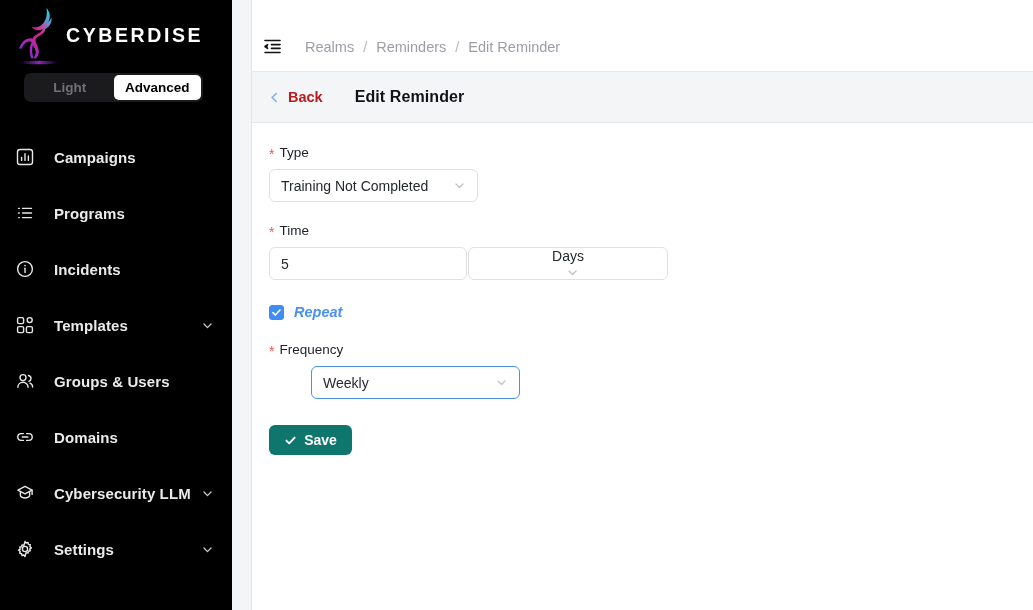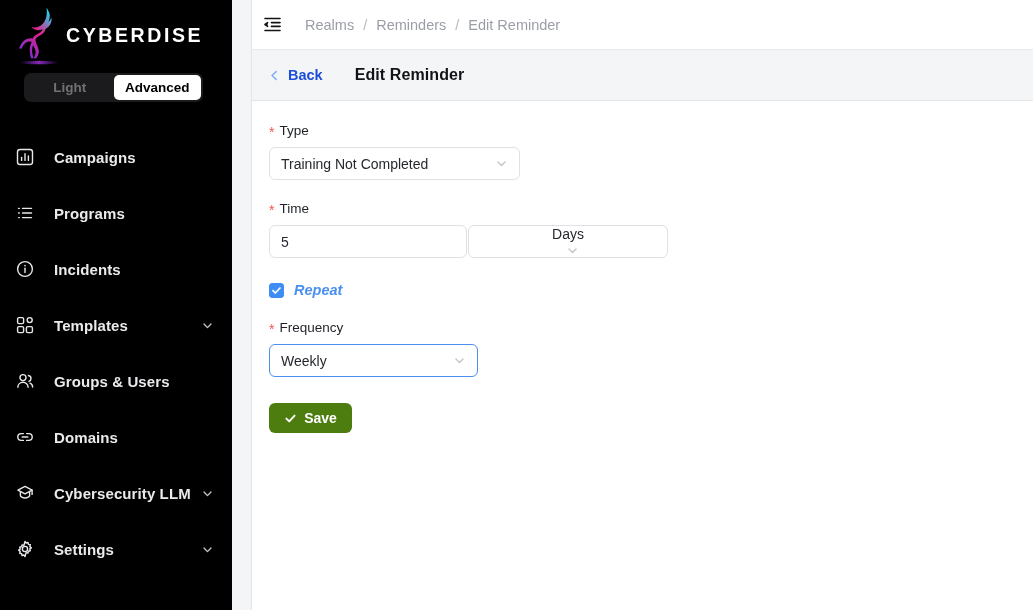--- a/index.html
+++ b/index.html
@@ -142,20 +142,21 @@
     min-width: 0;
   }
 
   .topbar {
     height: 49px;
     flex: 0 0 49px;
     background: #ffffff;
     display: flex;
     align-items: center;
     padding-left: 6px;
+    margin-top: 22px;
   }
 
   .collapse-btn {
     width: 28px;
     height: 28px;
     display: flex;
     align-items: center;
     justify-content: center;
     color: #111317;
     cursor: pointer;
@@ -185,21 +186,21 @@
     border-top: 1px solid #e6e8ec;
     border-bottom: 1px solid #e3e5ea;
     display: flex;
     align-items: center;
     padding-left: 16px;
   }
 
   .back-link {
     display: flex;
     align-items: center;
-    color: #1d4ed8;
+    color: #b91c1c;
     font-size: 14.5px;
     font-weight: 600;
     cursor: pointer;
     margin-right: 32px;
   }
   .back-chevron {
     display: flex;
     align-items: center;
     margin-right: 7px;
     color: #7fb0f5;
@@ -266,21 +267,21 @@
   }
 
   .control .caret {
     margin-left: 8px;
     color: #c3c6cd;
     display: flex;
     align-items: center;
     flex: 0 0 auto;
   }
 
-  .sel-type { width: 251px; }
+  .sel-type { width: 209px; }
 
   .row-time {
     display: flex;
     gap: 0;
     align-items: center;
   }
   .input-amount {
     width: 198px;
     cursor: text;
   }
@@ -316,27 +317,27 @@
 
   .checkbox svg { display: block; }
 
   .checkbox-label {
     font-size: 14.5px;
     color: #4a90f0;
     font-weight: 600;
     font-style: italic;
   }
 
-  .sel-freq { width: 209px; }
+  .sel-freq { width: 209px; margin-left: 42px; }
 
   .save-btn {
     margin-top: 26px;
     height: 30px;
     width: 83px;
-    background: #4d7c0f;
+    background: #0f766e;
     border-radius: 6px;
     display: flex;
     align-items: center;
     justify-content: center;
     cursor: pointer;
     border: none;
     padding: 0;
   }
 
   .save-check {

